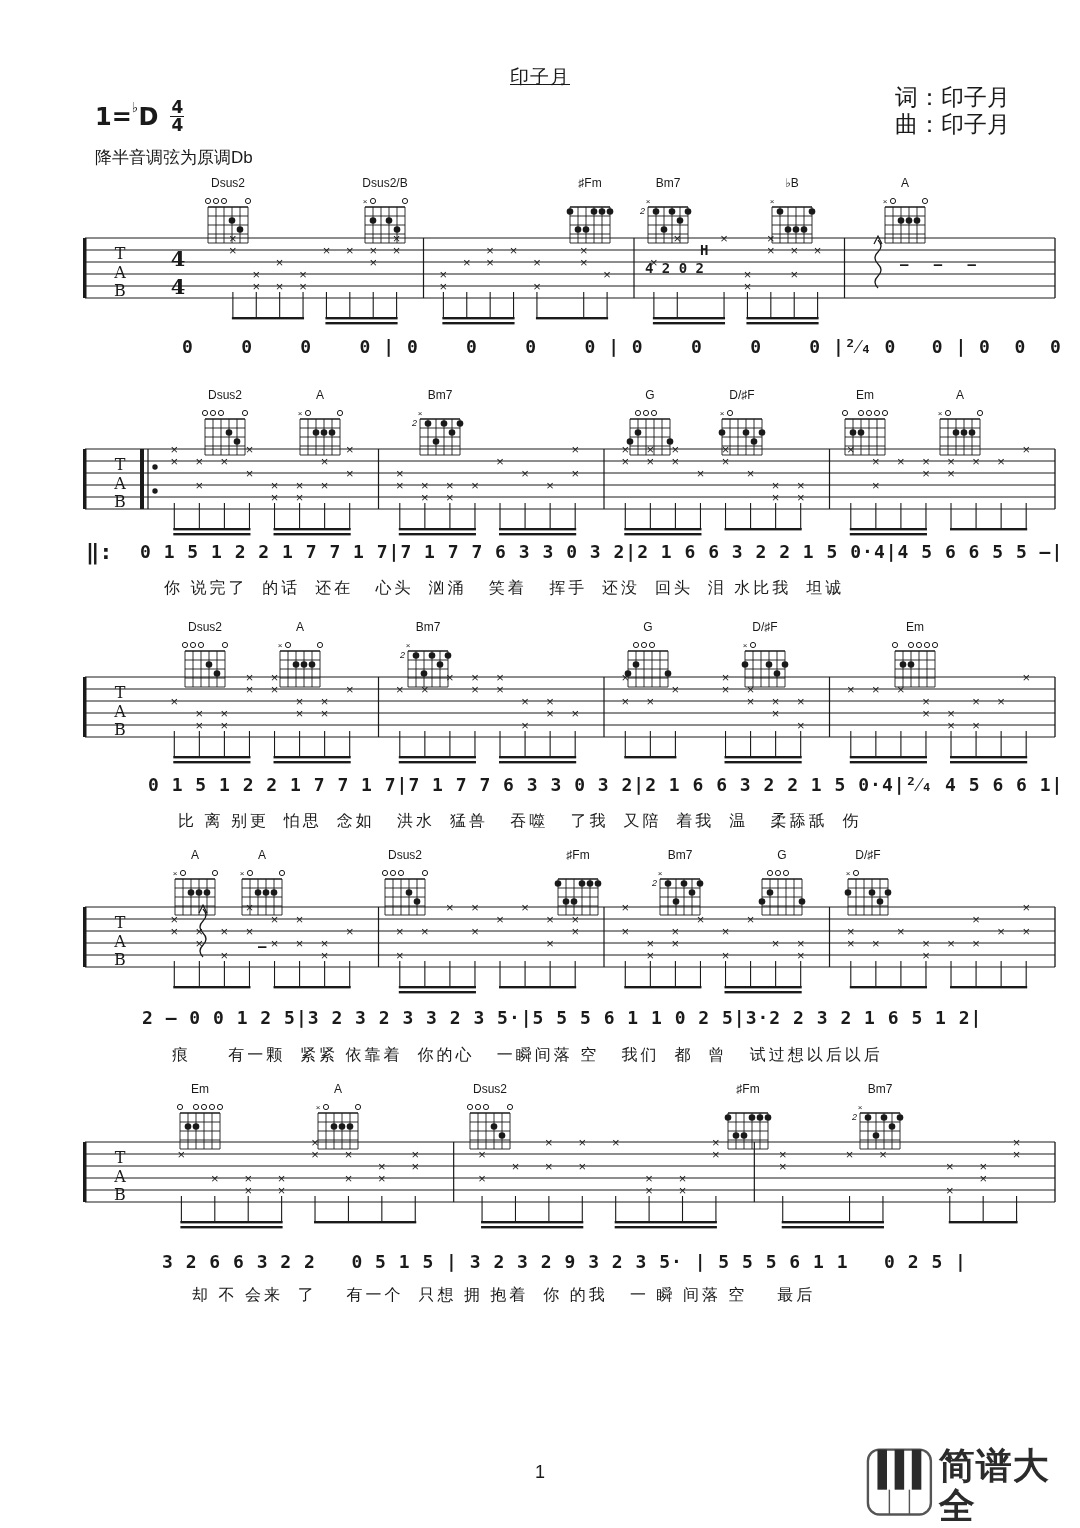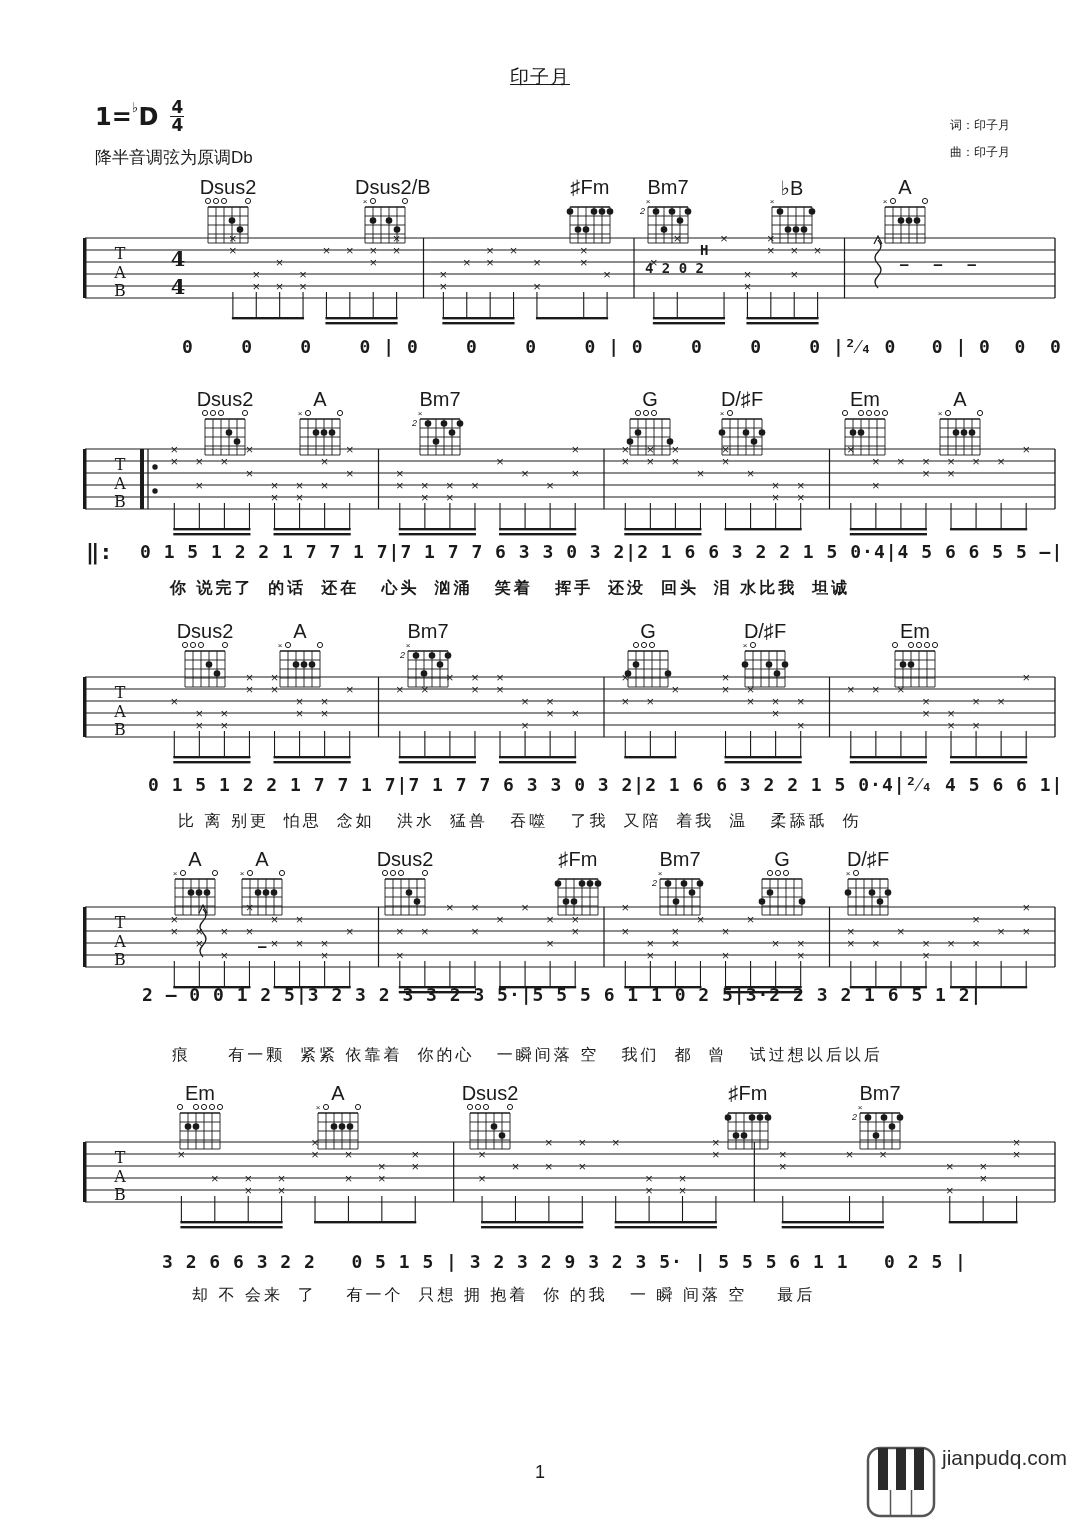--- a/index.html
+++ b/index.html
@@ -9,23 +9,23 @@
          font-size:27px;font-weight:700;letter-spacing:2px;}
   .artist{position:absolute;top:64px;left:0;width:100%;text-align:center;
           font-size:19px;letter-spacing:1px;text-decoration:underline;}
   .keyline{position:absolute;top:100px;left:95px;font-size:24px;font-weight:700;
            font-family:"DejaVu Sans",sans-serif;display:flex;align-items:center;}
   .keyflat{font-size:14px;vertical-align:top;position:relative;top:-10px;}
   .frac{display:inline-flex;flex-direction:column;align-items:center;margin-left:12px;
         font-size:17px;line-height:15px;font-weight:700;}
   .frac .bar{width:14px;border-top:1.5px solid #1a1a1a;margin:1px 0;}
   .tuning{position:absolute;top:146px;left:95px;font-size:17px;}
-  .credits{position:absolute;top:112px;right:70px;text-align:left;font-size:12px;line-height:27px;}
+  .credits{position:absolute;top:84px;right:70px;text-align:left;font-size:23px;line-height:27px;}
   .chord{position:absolute;width:60px;text-align:center;}
-  .chord-name{font-size:20px;height:17px;white-space:nowrap;font-family:"Liberation Sans",sans-serif;}
+  .chord-name{font-size:12px;height:17px;white-space:nowrap;font-family:"Liberation Sans",sans-serif;}
   .staff-svg{position:absolute;left:78px;}
   .numline{position:absolute;font-family:"DejaVu Sans Mono",monospace;font-weight:700;
            font-size:18px;white-space:pre;letter-spacing:1px;}
   .numprefix{position:absolute;font-family:"DejaVu Sans Mono",monospace;font-weight:700;font-size:22px;}
   .lyricline{position:absolute;font-size:16px;white-space:pre;letter-spacing:3px;}
   .anno{position:absolute;font-size:14px;font-weight:700;font-family:"DejaVu Sans Mono",monospace;white-space:pre;}
   .pagenum{position:absolute;top:1462px;left:0;width:100%;text-align:center;font-size:18px;}
   .watermark{position:absolute;top:1446px;left:866px;display:flex;align-items:flex-start;}
   .wm-text{margin-left:6px;}
   .wm-name{font-size:36px;font-weight:700;line-height:40px;color:#2b2b2b;letter-spacing:1px;}
@@ -511,21 +511,21 @@
         <text x="898.075" y="24.5" font-size="13" text-anchor="middle" fill="#1a1a1a">×</text>
         <line x1="898.075" y1="62" x2="898.075" y2="88" stroke="#1a1a1a" stroke-width="1.1"></line>
         <text x="923.1305555555556" y="24.5" font-size="13" text-anchor="middle" fill="#1a1a1a">×</text>
         <line x1="923.1305555555556" y1="62" x2="923.1305555555556" y2="88" stroke="#1a1a1a" stroke-width="1.1"></line>
         <text x="948.1861111111111" y="12.5" font-size="13" text-anchor="middle" fill="#1a1a1a">×</text>
         <line x1="948.1861111111111" y1="62" x2="948.1861111111111" y2="88" stroke="#1a1a1a" stroke-width="1.1"></line>
         <rect x="872.0194444444444" y="87" width="77.16666666666674" height="2.4" fill="#1a1a1a"></rect>
       </svg>
       <div class="numprefix" style="left: 86px; top: 539px;">‖:</div>
       <div class="numline" style="left: 140px; top: 541px;">0 1 5 1 2 2 1 7 7 1 7|7 1 7 7 6 3 3 0 3 2|2 1 6 6 3 2 2 1 5 0·4|4 5 6 6 5 5 —|</div>
-      <div class="lyricline" style="left: 170px; top: 578px; font-weight: bold;">你 说完了  的话  还在   心头  汹涌   笑着   挥手  还没  回头  泪 水比我  坦诚</div>
+      <div class="lyricline" style="left: 164px; top: 578px;">你 说完了  的话  还在   心头  汹涌   笑着   挥手  还没  回头  泪 水比我  坦诚</div>
       <div class="chord" style="left: 175px; top: 620px;"><div class="chord-name">Dsus2</div><svg width="60" height="56" viewBox="0 0 60 56">
           <circle cx="10" cy="8" r="2.6" fill="none" stroke="#1a1a1a" stroke-width="1"></circle>
           <circle cx="18" cy="8" r="2.6" fill="none" stroke="#1a1a1a" stroke-width="1"></circle>
           <circle cx="26" cy="8" r="2.6" fill="none" stroke="#1a1a1a" stroke-width="1"></circle>
           <circle cx="50" cy="8" r="2.6" fill="none" stroke="#1a1a1a" stroke-width="1"></circle>
           <line x1="10" y1="14" x2="50" y2="14" stroke="#1a1a1a" stroke-width="1.6"></line>
           <line x1="10" y1="23" x2="50" y2="23" stroke="#1a1a1a" stroke-width="0.9"></line>
           <line x1="10" y1="32" x2="50" y2="32" stroke="#1a1a1a" stroke-width="0.9"></line>
           <line x1="10" y1="41" x2="50" y2="41" stroke="#1a1a1a" stroke-width="0.9"></line>
           <line x1="10" y1="50" x2="50" y2="50" stroke="#1a1a1a" stroke-width="0.9"></line>
@@ -987,21 +987,21 @@
         <line x1="898.075" y1="62" x2="898.075" y2="88" stroke="#1a1a1a" stroke-width="1.1"></line>
         <text x="923.1305555555556" y="36.5" font-size="13" text-anchor="middle" fill="#1a1a1a">×</text>
         <line x1="923.1305555555556" y1="62" x2="923.1305555555556" y2="88" stroke="#1a1a1a" stroke-width="1.1"></line>
         <text x="948.1861111111111" y="12.5" font-size="13" text-anchor="middle" fill="#1a1a1a">×</text>
         <text x="948.1861111111111" y="36.5" font-size="13" text-anchor="middle" fill="#1a1a1a">×</text>
         <line x1="948.1861111111111" y1="62" x2="948.1861111111111" y2="88" stroke="#1a1a1a" stroke-width="1.1"></line>
         <rect x="872.0194444444444" y="87" width="77.16666666666674" height="2.4" fill="#1a1a1a"></rect>
         <path d="M 125 10 q 6 6 0 12 t 0 12 t 0 12 t 0 12" fill="none" stroke="#1a1a1a" stroke-width="1.3"></path>
         <path d="M 121 14 L 125 6 L 129 14" fill="none" stroke="#1a1a1a" stroke-width="1.2"></path>
       </svg>
-      <div class="numline" style="left: 142px; top: 984px;">2 — 0 0 1 2 5|3 2 3 2 3 3 2 3 5·|5 5 5 6 1 1 0 2 5|3·2 2 3 2 1 6 5 1 2|</div>
+      <div class="numline" style="left: 142px; top: 1007px;">2 — 0 0 1 2 5|3 2 3 2 3 3 2 3 5·|5 5 5 6 1 1 0 2 5|3·2 2 3 2 1 6 5 1 2|</div>
       <div class="lyricline" style="left: 172px; top: 1045px; text-align: right;">痕     有一颗  紧紧 依靠着  你的心   一瞬间落 空   我们  都  曾   试过想以后以后</div>
       <div class="anno" style="left: 258px; top: 938px;">—</div>
       <div class="chord" style="left: 170px; top: 1082px;"><div class="chord-name">Em</div><svg width="60" height="56" viewBox="0 0 60 56">
           <circle cx="10" cy="8" r="2.6" fill="none" stroke="#1a1a1a" stroke-width="1"></circle>
           <circle cx="26" cy="8" r="2.6" fill="none" stroke="#1a1a1a" stroke-width="1"></circle>
           <circle cx="34" cy="8" r="2.6" fill="none" stroke="#1a1a1a" stroke-width="1"></circle>
           <circle cx="42" cy="8" r="2.6" fill="none" stroke="#1a1a1a" stroke-width="1"></circle>
           <circle cx="50" cy="8" r="2.6" fill="none" stroke="#1a1a1a" stroke-width="1"></circle>
           <line x1="10" y1="14" x2="50" y2="14" stroke="#1a1a1a" stroke-width="1.6"></line>
           <line x1="10" y1="23" x2="50" y2="23" stroke="#1a1a1a" stroke-width="0.9"></line>
@@ -1188,17 +1188,18 @@
   <div class="watermark">
     <svg width="70" height="74" viewBox="0 0 70 74">
       <rect x="2" y="2" width="66" height="68" rx="12" fill="#ffffff" stroke="#555" stroke-width="2.5"></rect>
       <rect x="12" y="2" width="10" height="42" fill="#2b2b2b"></rect>
       <rect x="30" y="2" width="10" height="42" fill="#2b2b2b"></rect>
       <rect x="48" y="2" width="10" height="42" fill="#2b2b2b"></rect>
       <line x1="24.5" y1="44" x2="24.5" y2="70" stroke="#555" stroke-width="1.5"></line>
       <line x1="45.5" y1="44" x2="45.5" y2="70" stroke="#555" stroke-width="1.5"></line>
     </svg>
     <div class="wm-text">
+      <div class="wm-name">简谱大全</div>
       <div class="wm-site">jianpudq.com</div>
     </div>
   </div>
 
 </div>
 
 </body></html>

